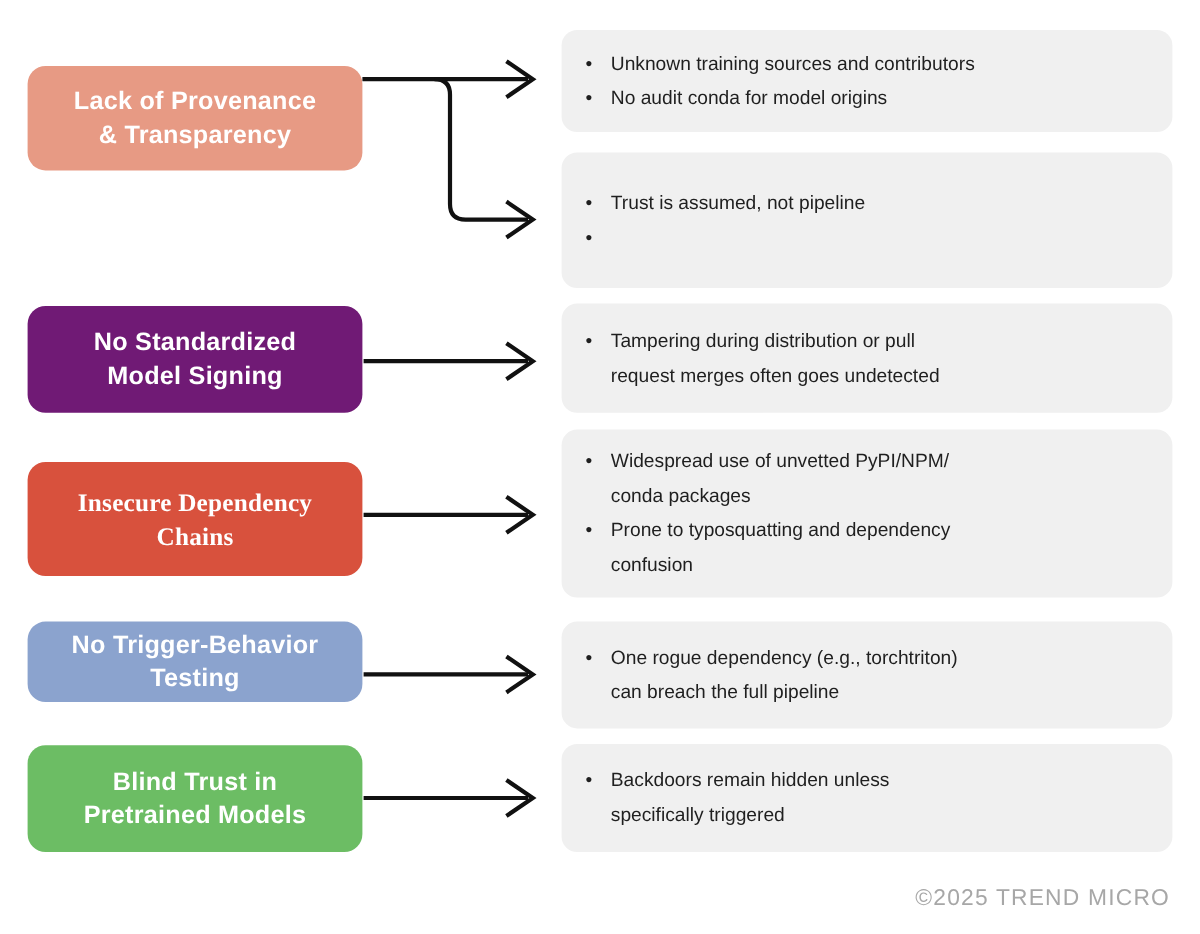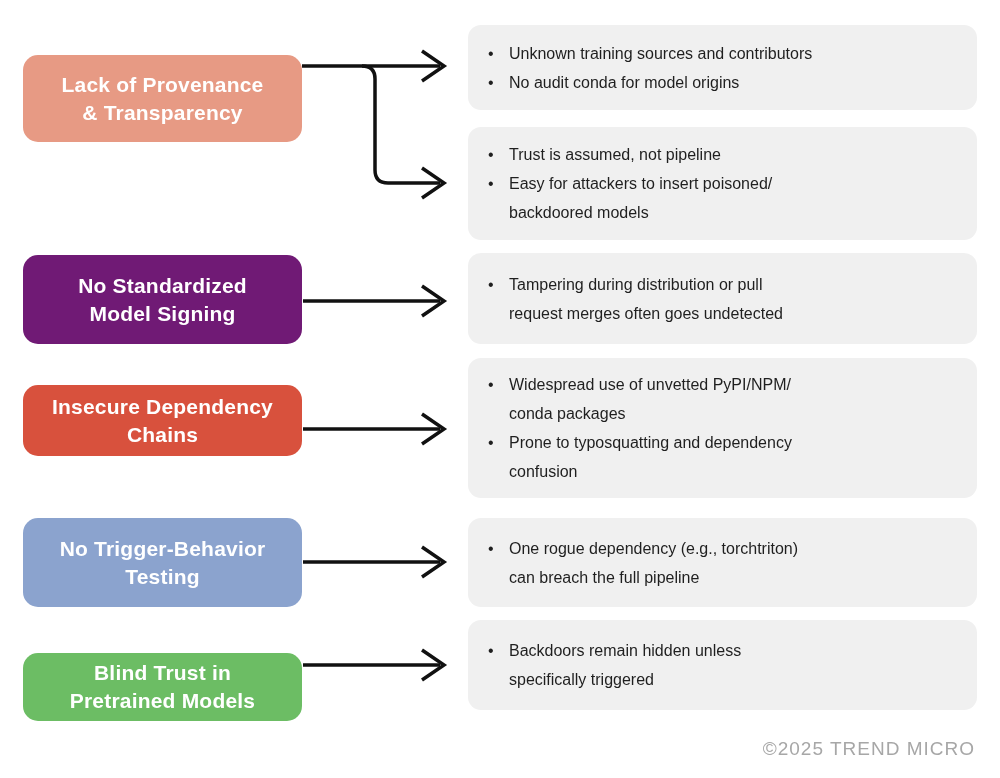--- a/index.html
+++ b/index.html
@@ -106,29 +106,29 @@
   </svg>
 
   <div class="lbox" style="top: 23px; height: 87px; background-color: rgb(231, 154, 132); margin-top: 32px;">
     <span class="lbox-label">Lack of Provenance
 &amp; Transparency</span>
   </div>
   <div class="lbox" style="top: 255px; height: 89px; background-color: #701a75;">
     <span class="lbox-label">No Standardized
 Model Signing</span>
   </div>
-  <div class="lbox" style="top: 385px; height: 71px; background-color: rgb(216, 81, 61);">
+  <div class="lbox" style="top: 385px; height: 95px; background-color: rgb(216, 81, 61); font-family: Liberation Serif, serif;">
     <span class="lbox-label">Insecure Dependency
 Chains</span>
   </div>
-  <div class="lbox" style="top: 518px; height: 89px; background-color: rgb(139, 163, 206);">
+  <div class="lbox" style="top: 518px; height: 67px; background-color: rgb(139, 163, 206);">
     <span class="lbox-label">No Trigger-Behavior
 Testing</span>
   </div>
-  <div class="lbox" style="top: 621px; height: 68px; background-color: rgb(108, 189, 100); margin-top: 32px;">
+  <div class="lbox" style="top: 621px; height: 89px; background-color: rgb(108, 189, 100);">
     <span class="lbox-label">Blind Trust in
 Pretrained Models</span>
   </div>
 
   <div class="rbox" style="top:25px;height:85px;">
     <div class="bullet-row">
       <span class="bullet">•</span>
       <span class="bullet-text">Unknown training sources and contributors</span>
     </div>
     <div class="bullet-row">
@@ -137,22 +137,20 @@
     </div>
   </div>
 
   <div class="rbox" style="top:127px;height:113px;">
     <div class="bullet-row">
       <span class="bullet">•</span>
       <span class="bullet-text">Trust is assumed, not pipeline</span>
     </div>
     <div class="bullet-row">
       <span class="bullet">•</span>
-      <span class="bullet-text">Easy for attackers to insert poisoned/
-backdoored models</span>
     </div>
   </div>
 
   <div class="rbox" style="top:253px;height:91px;">
     <div class="bullet-row">
       <span class="bullet">•</span>
       <span class="bullet-text">Tampering during distribution or pull
 request merges often goes undetected</span>
     </div>
   </div>

